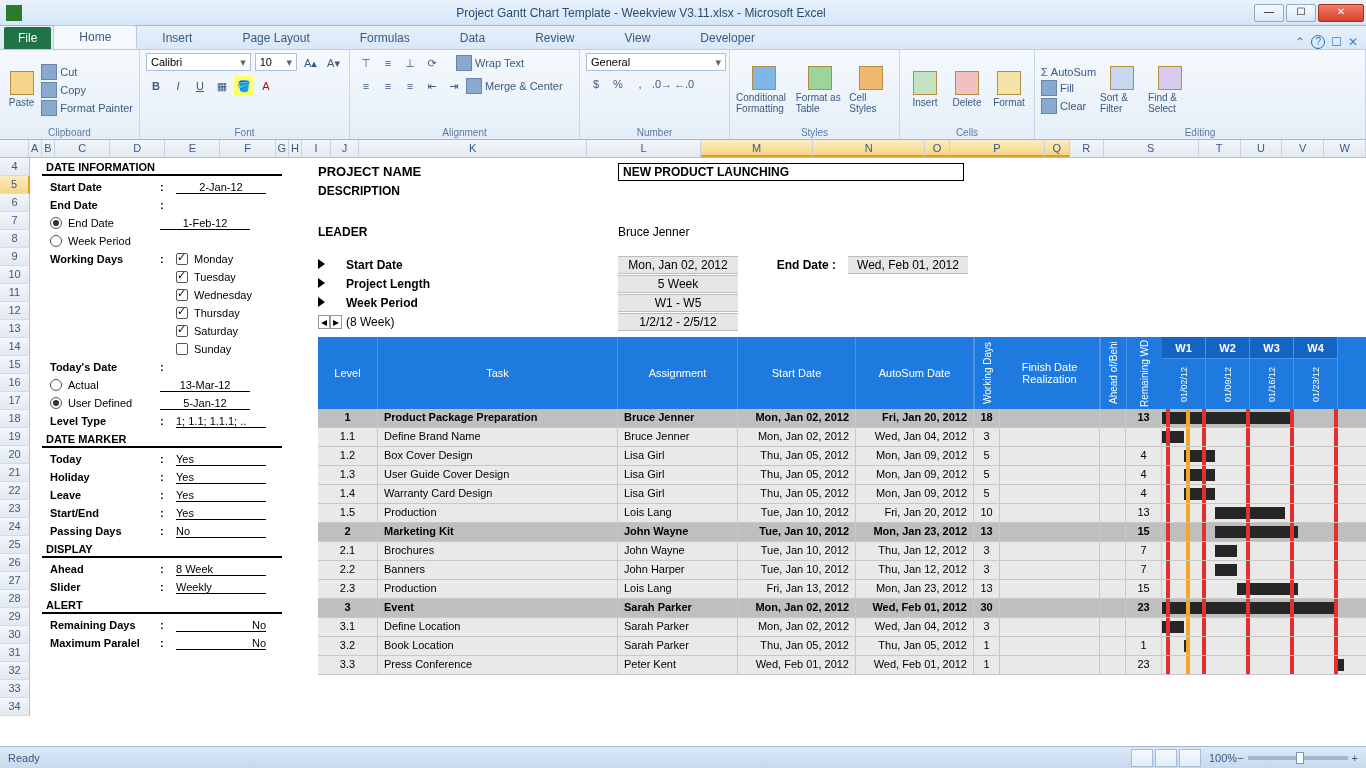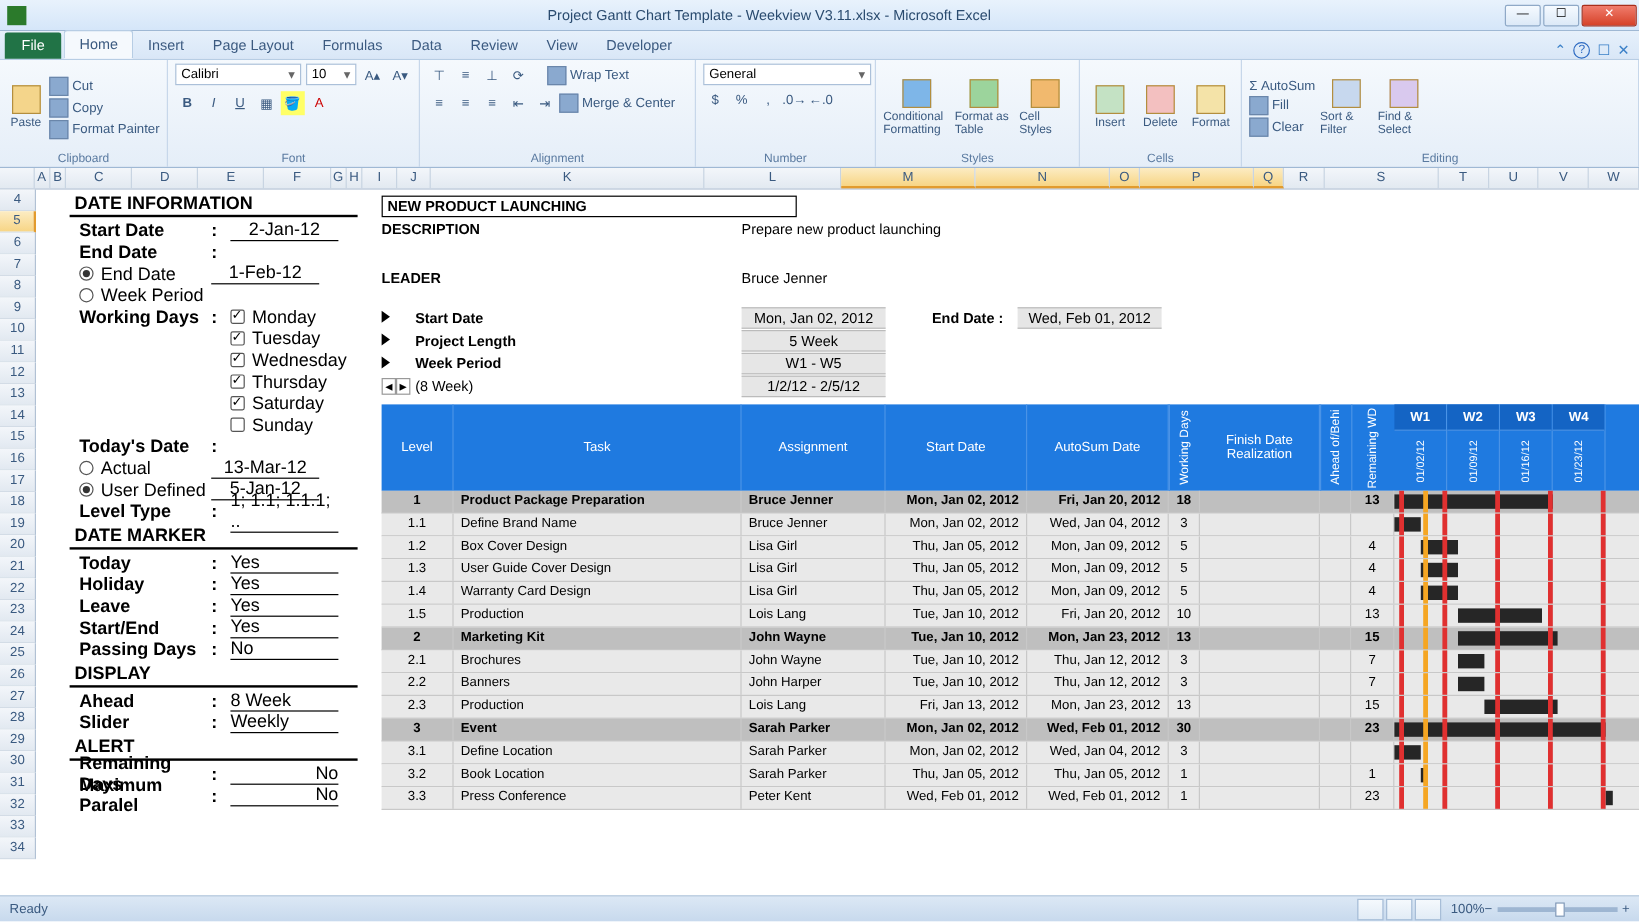--- a/index.html
+++ b/index.html
@@ -9,21 +9,21 @@
 .titlebar { height: 26px; background: linear-gradient(#e8f2fc, #d5e6f9); display: flex; align-items: center; border-bottom: 1px solid #9fb8d4; }
 .titlebar .icon { width: 16px; height: 16px; margin: 0 6px; background: #2b7a2b; }
 .titlebar .title { flex: 1; text-align: center; font-size: 12px; color: #2a4b6f; }
 .titlebar .winbtns { display: flex; }
 .titlebar .winbtn { width: 30px; height: 18px; margin-right: 2px; border: 1px solid #8fa9c7; background: linear-gradient(#f5faff,#dce9f7); border-radius: 2px; text-align: center; line-height: 14px; font-size: 10px; }
 .titlebar .winbtn.close { background: linear-gradient(#f07c6c,#d64229); color:#fff; border-color:#a82e1b; width:46px;}
 
 
 .ribtabs { height: 24px; background: linear-gradient(#e6f0fb,#d9e7f7); display: flex; align-items: end; padding-left: 4px; border-bottom:1px solid #b7cde4;}
 .ribtabs .file { background: #217346; color:#fff; padding:4px 14px; font-size:12px; border-radius:2px 2px 0 0; margin-right:2px;}
-.ribtabs .tab { padding: 4px 12px; font-size: 12px; color: #3b5a80; cursor:pointer;}
+.ribtabs .tab { padding: 4px 25px; font-size: 12px; color: #3b5a80; cursor:pointer;}
 .ribtabs .tab.active { background: #f5f9fd; border: 1px solid #b7cde4; border-bottom: 1px solid #f5f9fd; border-radius:3px 3px 0 0; color:#3b5a80;}
 .ribtabs .helpbtns { margin-left:auto; display:flex; gap:6px; padding-right:8px; color:#3b80c8; font-size:12px;}
 
 
 .ribbon { height: 90px; background: linear-gradient(#f5f9fd,#e5eef8); border-bottom: 1px solid #9fb8d4; display:flex; }
 .ribgroup { border-right:1px solid #c7d7ea; padding:3px 6px 1px 6px; display:flex; flex-direction:column; justify-content:space-between; }
 .ribgroup .body { display:flex; gap:4px; flex:1;}
 .ribgroup .lbl { text-align:center; font-size:10px; color:#5a7aa0; padding-top:1px;}
 .bigbtn { display:flex; flex-direction:column; align-items:center; justify-content:center; width:44px; font-size:10px; color:#3a5a80; gap:2px;}
 .bigbtn .ic { width:24px; height:24px; background:#d6b25a; border:1px solid #b38e3e;}
@@ -39,21 +39,21 @@
 .colheads { display:flex; height:18px; background:linear-gradient(#f3f6fa,#e2e9f1); border-bottom:1px solid #b1c1d4; font-size:11px; color:#3a5a80;}
 .ch { border-right:1px solid #c8d4e2; text-align:center; line-height:17px;}
 .ch.sel { background:linear-gradient(#fcecc3,#f7d585); border-bottom:2px solid #e29b2e;}
 .rowhead { width:30px; border-right:1px solid #b1c1d4; background:linear-gradient(#f3f6fa,#e2e9f1); text-align:center; font-size:11px; color:#3a5a80; border-bottom:1px solid #d3dce6; line-height:17px; flex-shrink:0;}
 .rowhead.sel { background:linear-gradient(#fcecc3,#f7d585); border-right:2px solid #e29b2e;}
 .gridbody { display:flex; height:calc(100% - 18px); }
 .rowheads { display:flex; flex-direction:column; }
 .cells { flex:1; position:relative; overflow:hidden; }
 
 
-.cfgpanel { position:absolute; left:16px; top:0; width:258px; font-size:15px; color:#000; }
+.cfgpanel { position:absolute; left:0; top:0; width:258px; font-size:11px; color:#000; }
 .cfgpanel .hdr { font-weight:bold; border-bottom:2px solid #000; padding:1px 4px; margin:2px 6px 2px 12px;}
 .cfgpanel .row { display:flex; align-items:center; height:18px; padding-left:20px;}
 .cfgpanel .k { width:110px; font-weight:bold;}
 .cfgpanel .c { width:16px; font-weight:bold;}
 .cfgpanel .v { width:90px; text-align:center; border-bottom:1px solid #000;}
 .cfgpanel .radio, .cfgpanel .check { width:12px; height:12px; border:1px solid #555; border-radius:50%; margin-right:6px; display:inline-block; position:relative;}
 .cfgpanel .check { border-radius:2px;}
 .cfgpanel .radio.on::after{content:""; position:absolute; inset:2px; background:#333; border-radius:50%;}
 .cfgpanel .check.on::after{content:"✓"; position:absolute; top:-3px; left:0; font-size:11px;}
 
@@ -465,25 +465,25 @@
         <div class="row">
             <span class="k">Maximum Paralel</span>
             <span class="c">:</span>
             <span class="v" style="text-align:right">No</span>
           </div>
       </div>
 
       <div class="projarea">
         <div class="projmeta">
           <div class="mrow">
+              <span class="mlbl" style="font-size:13px">PROJECT NAME</span>
               <span class="boxed">NEW PRODUCT LAUNCHING</span>
             </div>
           <div class="mrow">
               <span class="mlbl">DESCRIPTION</span>
-              <span class="mval">Prepare new product launching</span>
             </div>
           <div class="mrow" style="height:22px"></div>
           <div class="mrow">
               <span class="mlbl">LEADER</span>
               <span class="mval">Bruce Jenner</span>
             </div>
           <div class="mrow" style="height:14px"></div>
           <div class="mrow">
               <span style="width:28px"><span class="tri"></span></span>
               <span style="width:272px;font-weight:bold">Start Date</span>

